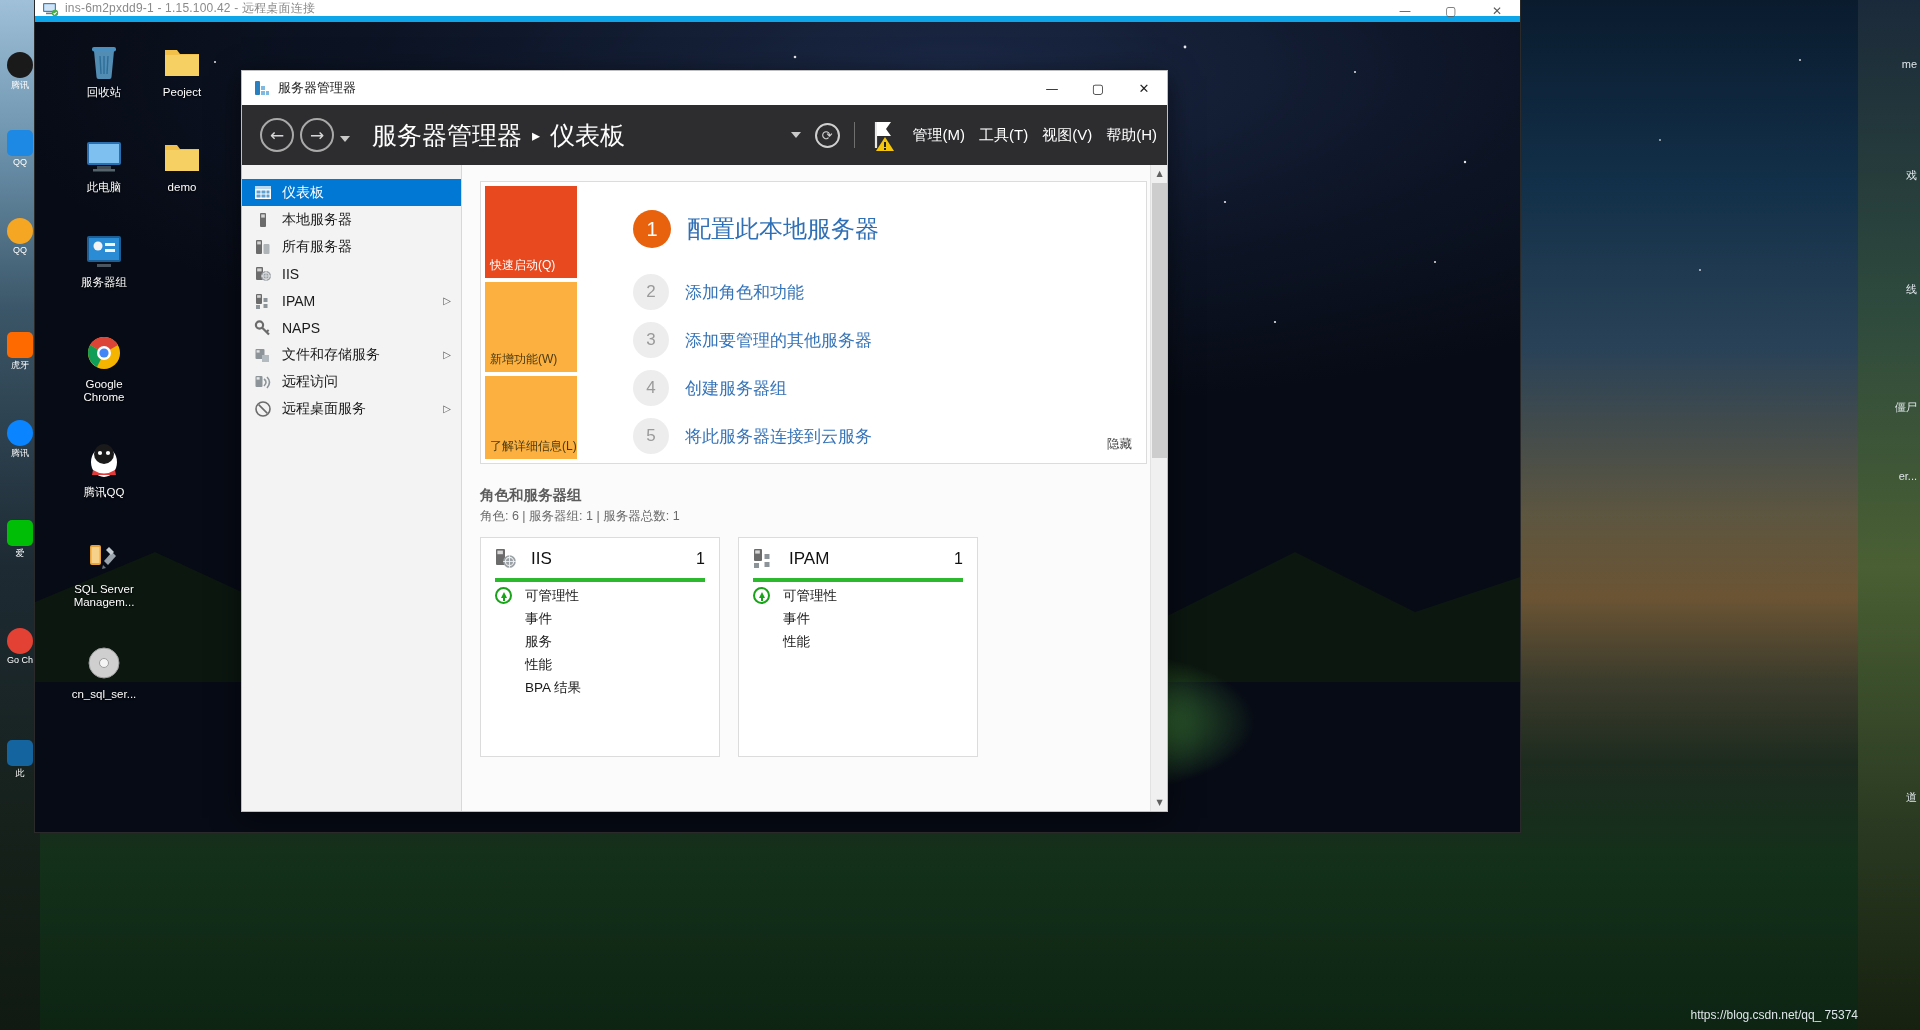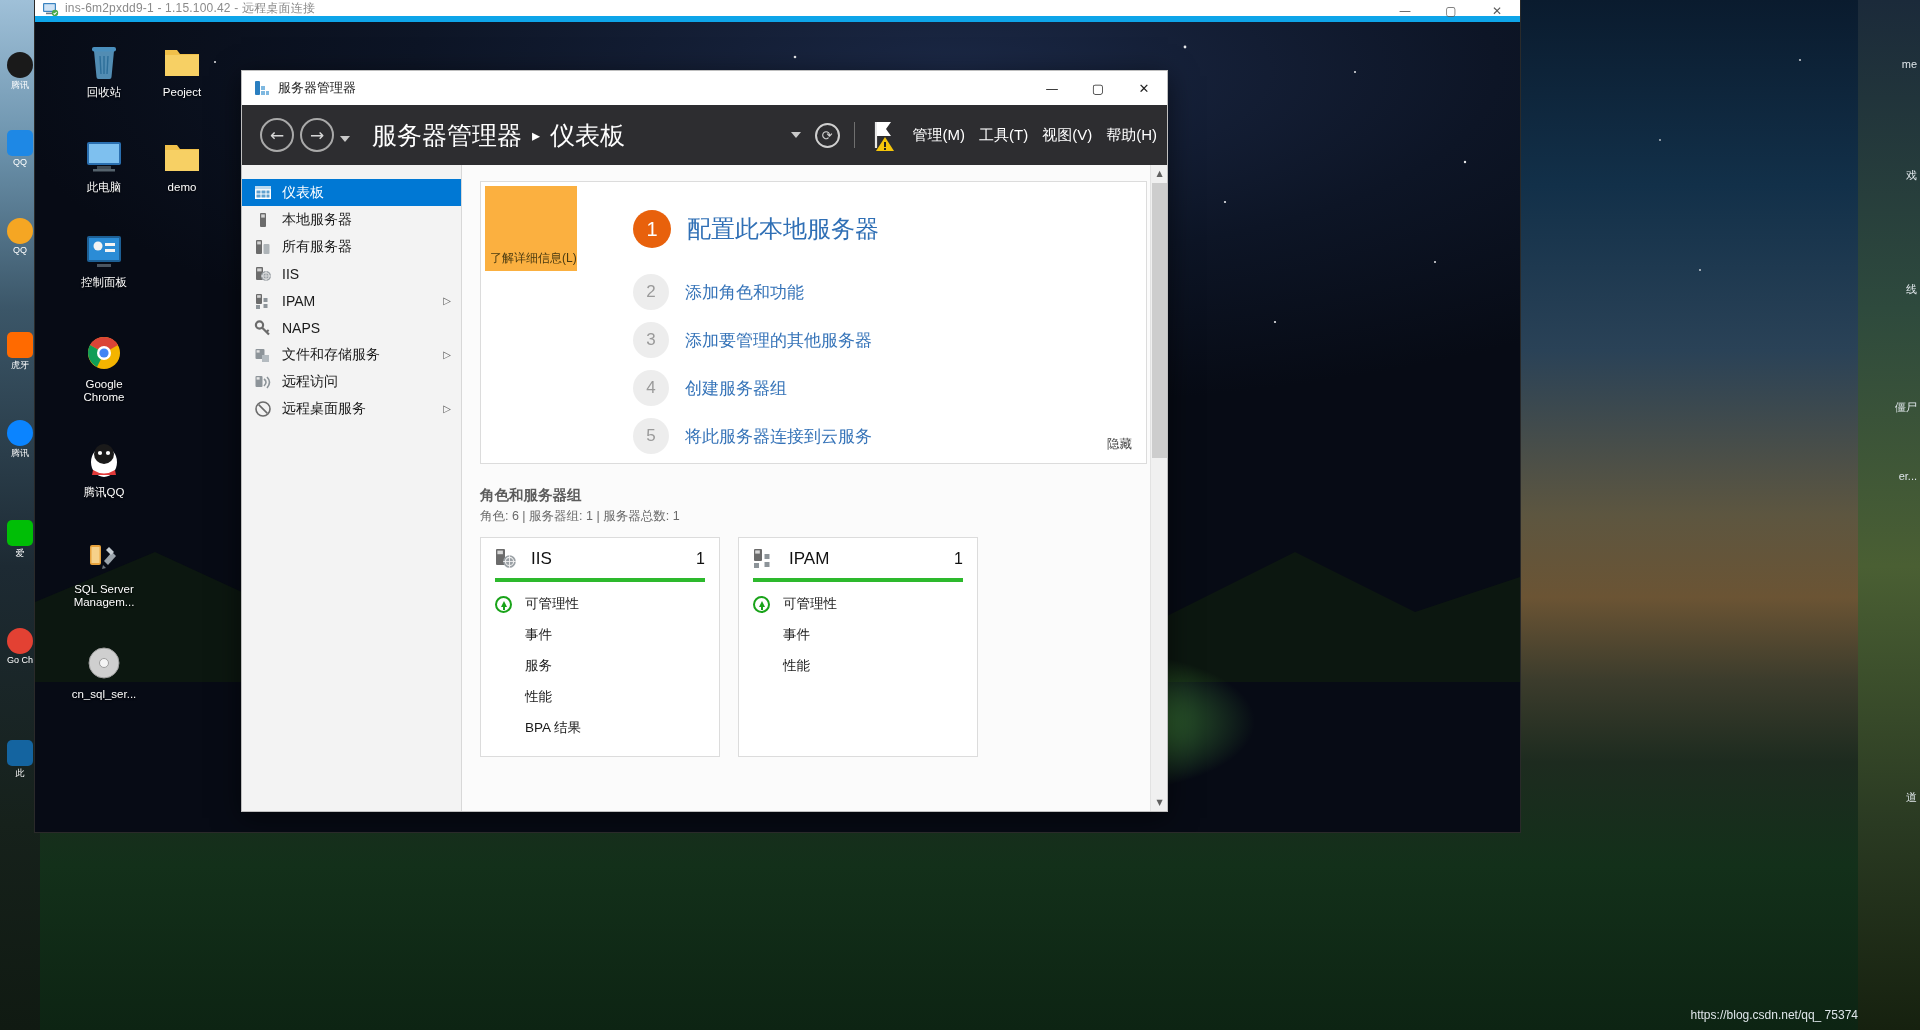--- a/index.html
+++ b/index.html
@@ -140,21 +140,21 @@
   #roles-sec { margin-top: 22px; }
   #roles-title { font-size: 14.5px; font-weight: bold; color: #5c5c5c; }
   #roles-sub { font-size: 12.5px; color: #6a6a6a; margin-top: 3px; }
   #tiles { display: flex; gap: 18px; margin-top: 12px; }
   .role-tile { width: 240px; border: 1px solid #dcdcdc; background: #fff; padding: 10px 14px 14px 14px; height: 220px; }
   .role-head { display: flex; align-items: center; }
   .role-head .r-icon { width: 22px; height: 22px; position: relative; flex: none; }
   .role-head .r-name { margin-left: 14px; font-size: 17px; color: #111; flex: 1; }
   .role-head .r-count { font-size: 16px; color: #111; }
   .green-bar { height: 4px; background: #2db92d; margin-top: 8px; }
-  .role-line { display:flex; align-items:center; font-size: 13.5px; color: #1a1a1a; margin-top: 13px; }
+  .role-line { display:flex; font-size: 13.5px; color: #1a1a1a; margin-top: 5px; }
   .role-line.indent { padding-left: 30px; }
   .ok-badge { width: 17px; height: 17px; border-radius: 50%; border: 2px solid #19a319;
               position: relative; margin-right: 13px; flex:none; }
   .ok-badge:after { content:""; position:absolute; left:4px; top:3px; width:0;height:0;
                     border-left:3.5px solid transparent;border-right:3.5px solid transparent;
                     border-bottom:6px solid #19a319; }
   .ok-badge:before { content:""; position:absolute; left:5.5px; top:8px; width:2px;height:4px;background:#19a319;}
 
   
   #sm-scroll { position:absolute; right:0; top:0; width:17px; height:100%; background:#f0f0f0; border-left:1px solid #e2e2e2;}
@@ -335,21 +335,21 @@
       <div class="glyph">
         <svg width="42" height="42" viewBox="0 0 42 42">
           <rect x="4" y="6" width="34" height="26" rx="2" fill="#1d5f94"></rect>
           <rect x="6" y="8" width="30" height="22" fill="#2b8cd6"></rect>
           <circle cx="15" cy="16" r="4.5" fill="#f3f3f3"></circle>
           <rect x="22" y="13" width="10" height="3" fill="#f3f3f3"></rect>
           <rect x="22" y="19" width="10" height="3" fill="#f3f3f3"></rect>
           <rect x="14" y="34" width="14" height="3" fill="#4b5560"></rect>
         </svg>
       </div>
-      <div>控制面板</div>
+      <div>服务器组</div>
     </div>
 
     <div class="g-icon" style="left:30px; top:310px">
       <div class="glyph">
         <svg width="42" height="42" viewBox="0 0 42 42">
           <circle cx="21" cy="21" r="16" fill="#f4b400"></circle>
           <path d="M21 5 A16 16 0 0 1 35 13 L21 21 Z" fill="#db4437"></path>
           <path d="M7 13 A16 16 0 0 1 21 5 L21 21 Z" fill="#db4437"></path>
           <path d="M7 13 A16 16 0 0 0 14 35 L21 21 Z" fill="#0f9d58"></path>
           <circle cx="21" cy="21" r="7" fill="#fff"></circle>
@@ -557,20 +557,26 @@
             </span>
             <span>远程桌面服务</span>
             <span class="n-arrow">▷</span>
           </div>
         </div>
 
         <div id="sm-content">
 
           <div id="welcome-tile">
             <div id="quick-strip">
+              <div class="qs a">
+                <span>快速启动(Q)</span>
+              </div>
+              <div class="qs b">
+                <span>新增功能(W)</span>
+              </div>
               <div class="qs c">
                 <span>了解详细信息(L)</span>
               </div>
             </div>
 
             <div id="steps">
               <div class="step primary">
                 <div class="num">1</div>
                 <div class="txt">配置此本地服务器</div>
               </div>

